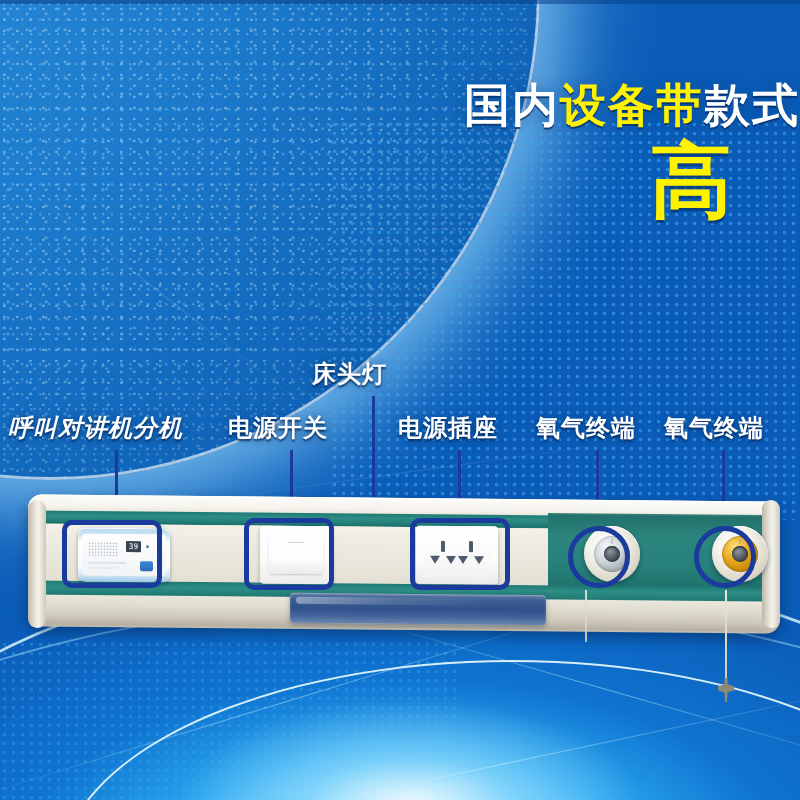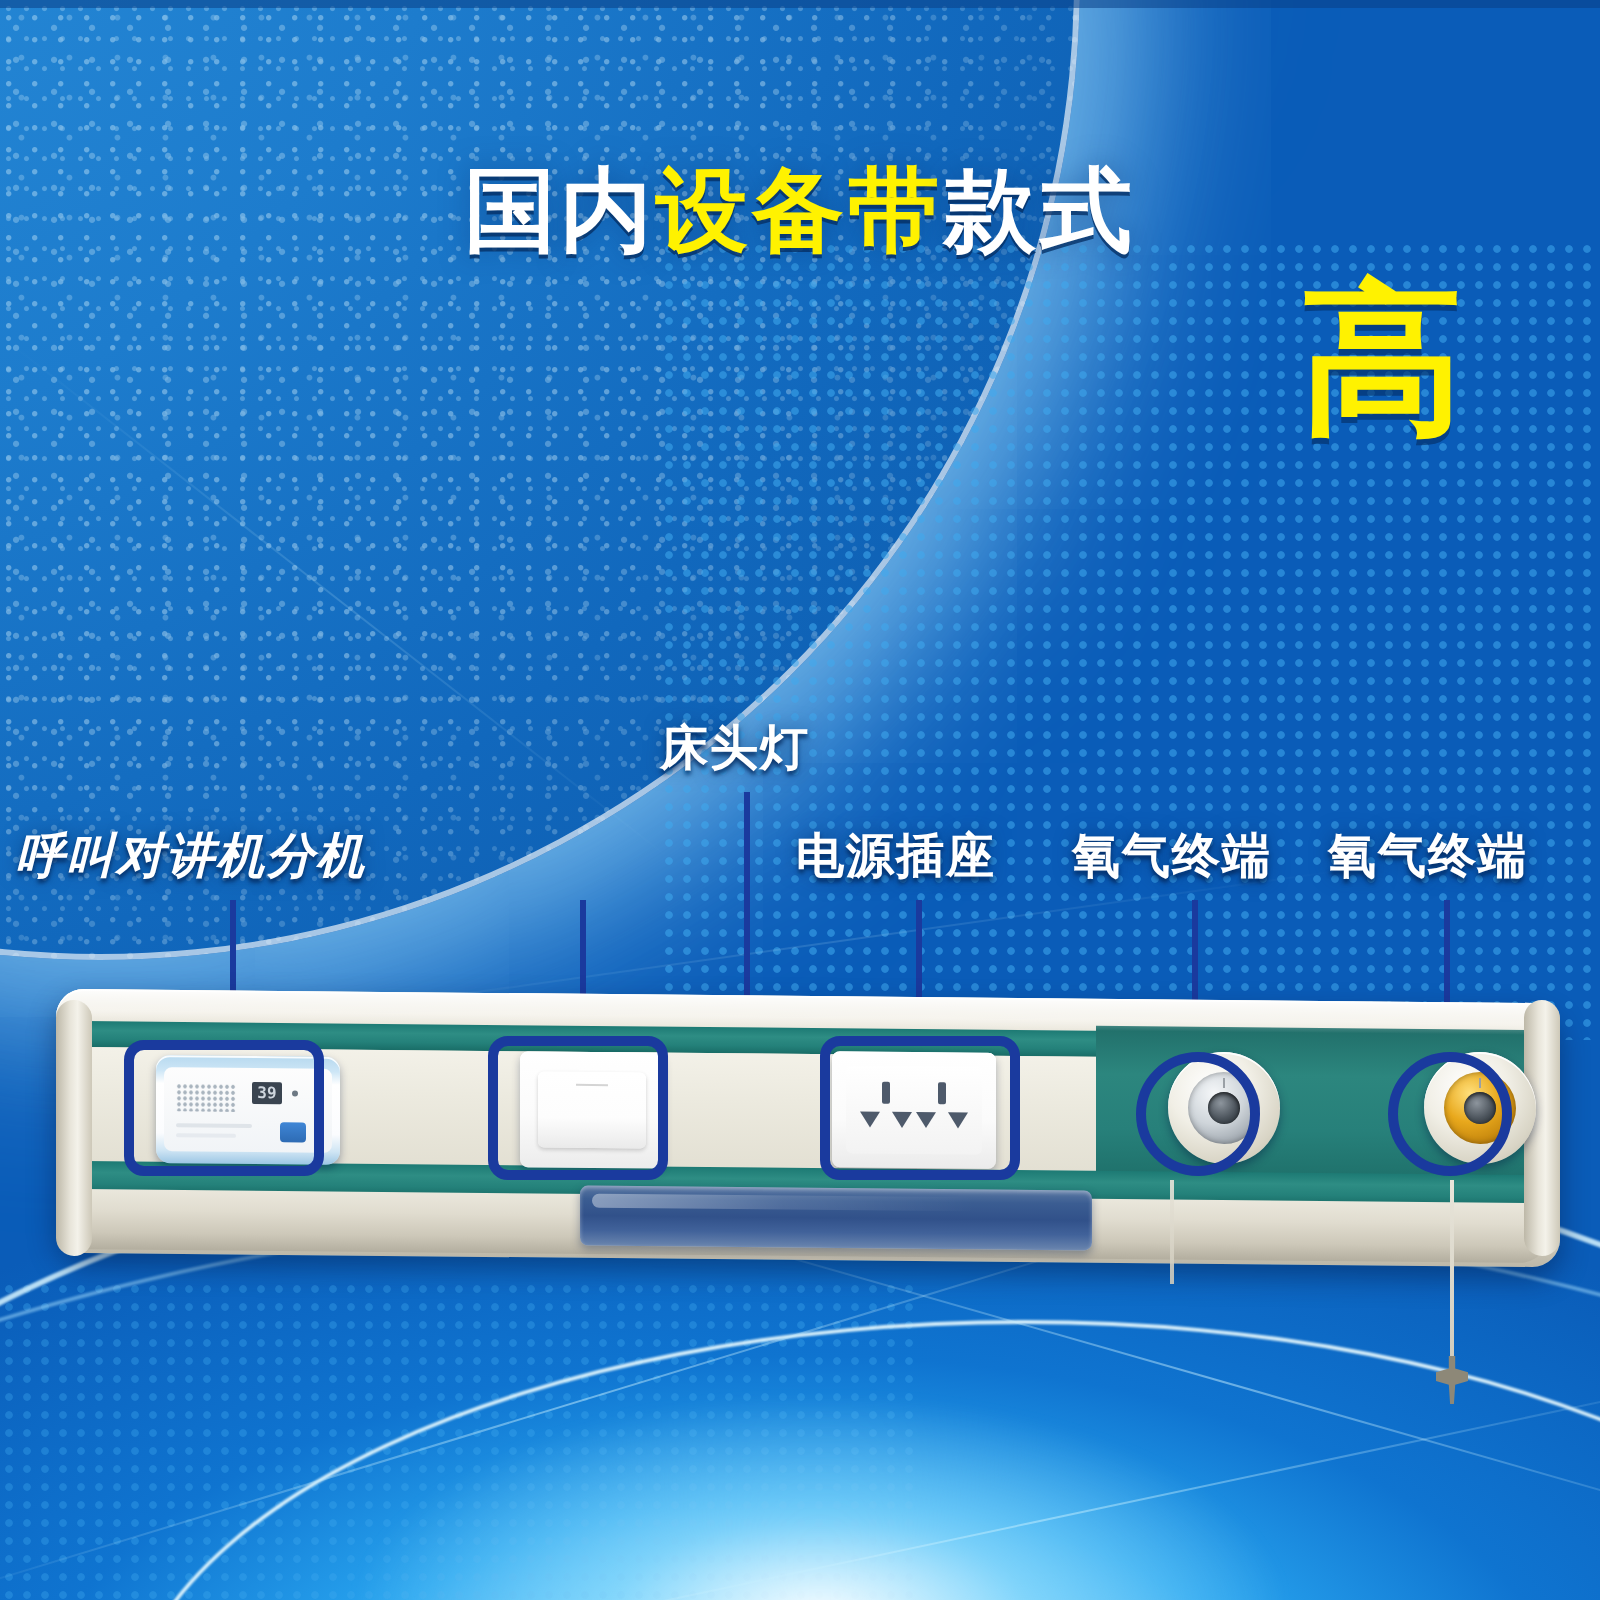--- a/index.html
+++ b/index.html
@@ -60,21 +60,21 @@
   }
   .streak{position:absolute;background:linear-gradient(90deg,rgba(255,255,255,0),rgba(200,240,255,.5),rgba(255,255,255,0));height:1px;}
   .s1{left:-60px;top:700px;width:700px;transform:rotate(-17deg);}
   .s2{left:140px;top:760px;width:760px;transform:rotate(-12deg);}
   .s3{left:300px;top:690px;width:620px;transform:rotate(16deg);}
   .s4{left:-40px;top:300px;width:420px;transform:rotate(38deg);opacity:.35;}
   .s5{left:160px;top:470px;width:520px;transform:rotate(-8deg);opacity:.3;}
   .topbar{position:absolute;left:0;top:0;width:800px;height:4px;background:#0a3f86;opacity:.55;}
 
   
-  .headline{position:absolute;left:0;top:82px;width:800px;text-align:center;}
+  .headline{position:absolute;left:0;top:82px;width:800px;text-align:right;}
   .hl-line1{
     font-size:46px;font-weight:bold;letter-spacing:2px;line-height:1;
     color:#ffffff;
     text-shadow:0 2px 0 rgba(4,44,96,.75), 0 0 14px rgba(10,60,130,.5);
     white-space:nowrap;
   }
   .hl-line1 .yellow{color:#fff200;}
   .hl-line2{
     margin-top:26px;font-size:52px;font-weight:bold;letter-spacing:3px;line-height:1;
     color:#ffffff;white-space:nowrap;
@@ -258,21 +258,22 @@
   <div class="streak s4"></div>
   <div class="streak s5"></div>
   <div class="topbar"></div>
 
   <div class="headline">
     <div class="hl-line1"><span>国内</span><span class="yellow">设备带</span><span>款式</span></div>
   </div>
   <div class="hl-big">高</div>
 
   <div class="callout" style="left:8px;top:412px;font-style:italic;">呼叫对讲机分机</div>
-  <div class="callout" style="left:330px;top:358px;">床头灯</div>
+  <div class="callout" style="left:228px;top:412px;">电源开关</div>
+  <div class="callout" style="left:312px;top:358px;">床头灯</div>
   <div class="callout" style="left:398px;top:412px;">电源插座</div>
   <div class="callout" style="left:536px;top:412px;">氧气终端</div>
   <div class="callout" style="left:664px;top:412px;">氧气终端</div>
 
   <div class="leader" style="left:115px;top:450px;height:62px;"></div>
   <div class="leader" style="left:290px;top:450px;height:62px;"></div>
   <div class="leader" style="left:372px;top:396px;height:218px;"></div>
   <div class="leader" style="left:458px;top:450px;height:62px;"></div>
   <div class="leader" style="left:596px;top:450px;height:88px;"></div>
   <div class="leader" style="left:722px;top:450px;height:88px;"></div>

